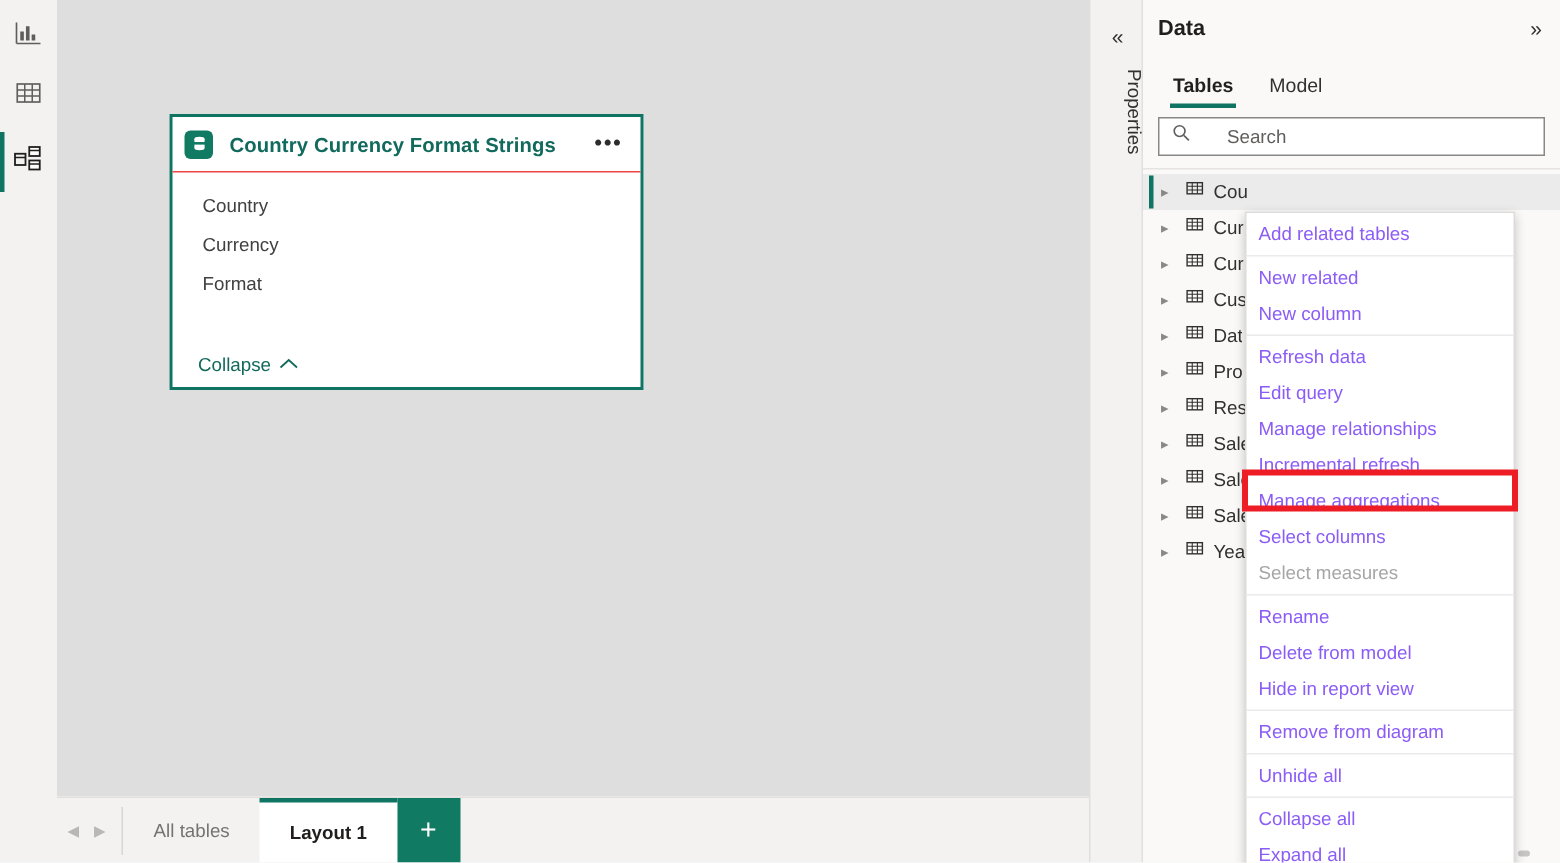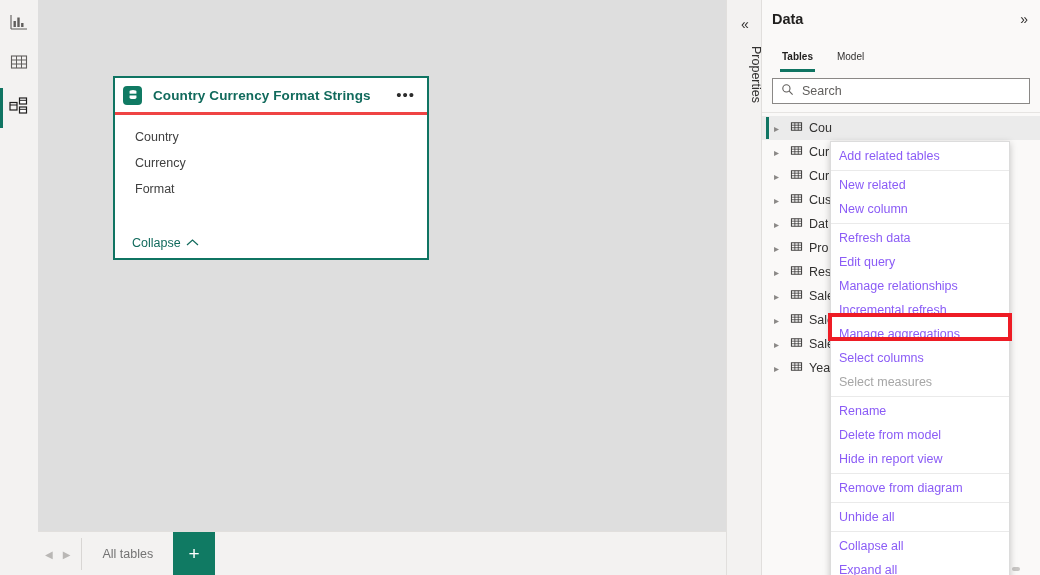--- a/index.html
+++ b/index.html
@@ -32,21 +32,21 @@
     background: #dedede;
   }
 
   
   .tcard {
     position: absolute; left: 75px; top: 76px; width: 316px; height: 184px;
     background: #ffffff; border: 2px solid #0f7462;
   }
   .tcard-head {
     height: 37px; display: flex; align-items: center;
-    padding: 0 10px 0 8px; border-bottom: 3px solid #ef4444;
+    padding: 0 10px 0 8px; border-bottom: 1px solid #ef4444;
   }
   .tcard-icon {
     width: 19px; height: 19px; border-radius: 4px; background: #107a63;
     display: flex; align-items: center; justify-content: center; flex: 0 0 auto;
   }
   .tcard-title {
     margin-left: 11px; font-size: 13.5px; color: #116a5c;
     font-weight: 600; letter-spacing: .1px; white-space: nowrap;
   }
   .tcard-dots {
@@ -111,32 +111,32 @@
     position: absolute; left: 762px; top: 0; width: 278px; height: 575px;
     background: #faf9f8;
   }
   .dp-head {
     height: 38px; display: flex; align-items: center; padding: 0 12px 0 10px;
   }
   .dp-title { font-size: 14.5px; font-weight: bold; color: #201f1e; }
   .dp-expand { margin-left: auto; font-size: 14px; color: #323130; cursor: pointer; }
   .dp-tabs { display: flex; padding: 0 8px; height: 36px; }
   .dp-tab {
-    position: relative; padding: 0 12px; font-size: 10px; color: #323130;
+    position: relative; padding: 0 12px; font-size: 13px; color: #323130;
     display: flex; align-items: center; cursor: pointer;
   }
   .dp-tab.active { font-weight: bold; color: #201f1e; }
   .dp-tab.active::after {
     content: ""; position: absolute; left: 10px; right: 10px; bottom: 2px;
     height: 3px; background: #0f7462;
   }
   .dp-searchwrap { padding: 4px 10px 8px 10px; }
   .dp-search {
     height: 26px; background: #fff; border: 1px solid #8a8886;
-    display: flex; align-items: center; padding: 0 8px; gap: 8px;
+    display: flex; align-items: center; padding: 0 8px; gap: 24px;
   }
   .dp-search-text { font-size: 12.5px; color: #605e5c; }
   .dp-sep { height: 1px; background: #e6e4e2; margin: 0; }
   .dp-list { padding-top: 3px; }
   .dp-row {
     position: relative; height: 24px; display: flex; align-items: center;
     padding-left: 12px; gap: 6px; cursor: pointer;
   }
   .dp-row.selected { background: #ebebeb; }
   .dp-row.selected::before {
@@ -251,20 +251,21 @@
     </div>
 
   </div>
 
   <div class="tabbar">
     <div class="navbtns">
       <span class="navarrow">◀</span>
       <span class="navarrow">▶</span>
     </div>
     <div class="tab">All tables</div>
+    <div class="tab active">Layout 1</div>
     <div class="tab-add">+</div>
   </div>
 
   <div class="propstrip">
     <div class="propchevron">«</div>
     <div class="proplabel">Properties</div>
   </div>
 
   <div class="datapanel">
     <div class="dp-head">

